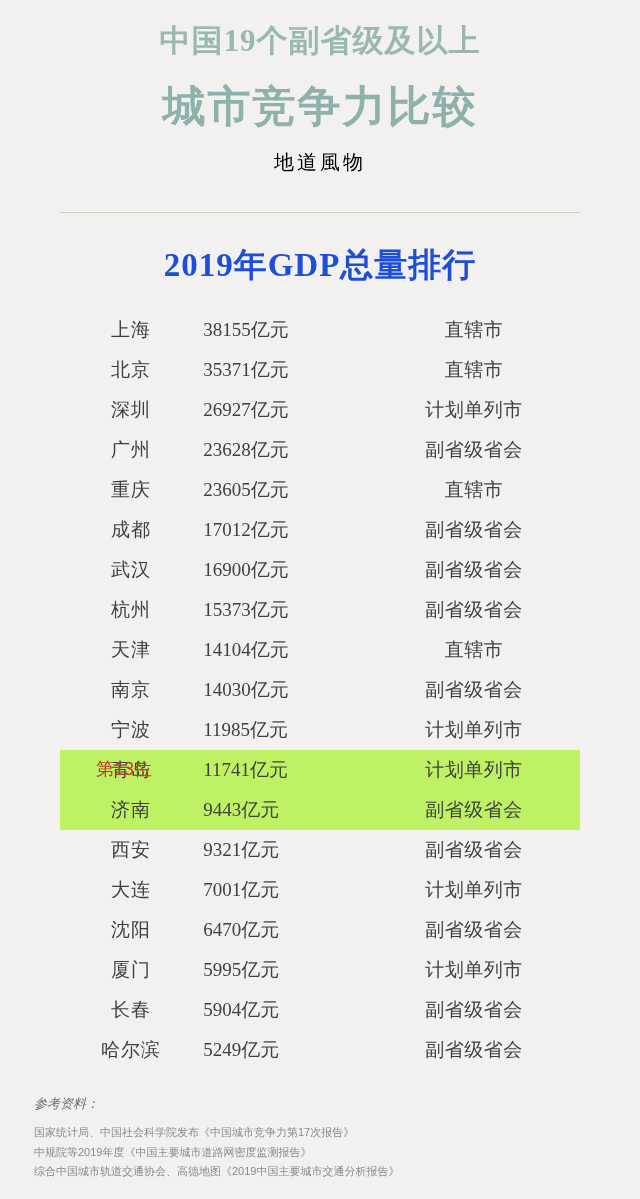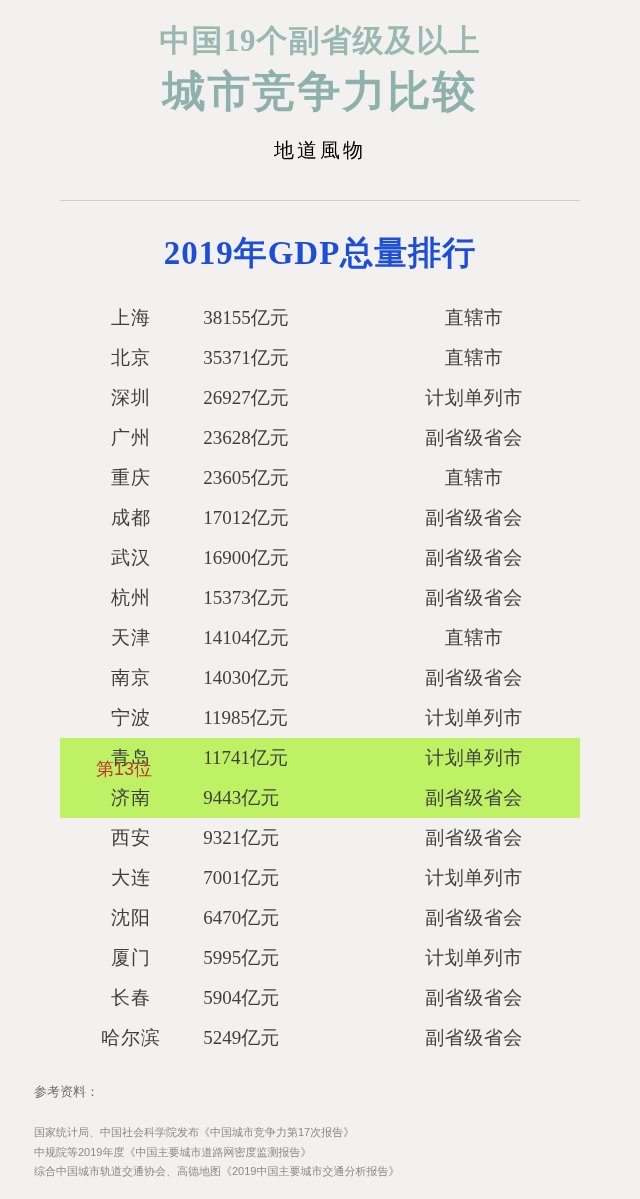--- a/index.html
+++ b/index.html
@@ -27,27 +27,27 @@
   }
   .title-line1 {
     font-family: "Liberation Serif", "DejaVu Serif", serif;
     font-weight: bold;
     font-size: 31px;
     letter-spacing: 1px;
     color: #9ab8b2;
     line-height: 1.25;
   }
   .title-line2 {
-    font-family: Liberation Mono, monospace;
+    font-family: Liberation Serif, serif;
     font-weight: bold;
     font-size: 43px;
     letter-spacing: 2px;
     color: #8fb1ab;
     line-height: 1.22;
-    margin-top: 8px;
+    margin-top: 20px;
   }
   .subtitle {
     margin-top: 16px;
     font-size: 20px;
     letter-spacing: 3px;
     color: #000000;
     font-family: "Liberation Serif", "DejaVu Serif", serif;
   }
   .divider {
     width: 520px;
@@ -112,21 +112,22 @@
   .footer {
     position: absolute;
     left: 34px;
     bottom: 18px;
     width: 586px;
   }
   .footer-title {
     font-size: 13px;
     color: #6f6f6f;
     font-family: "Liberation Sans", sans-serif;
-    margin-bottom: 22px;
+    margin-bottom: 10px;
+    font-style: italic;
   }
   .footer-line {
     font-size: 11px;
     color: #8a8a8a;
     font-family: "Liberation Sans", sans-serif;
     line-height: 1.75;
     white-space: nowrap;
   }
 </style>
 </head>

